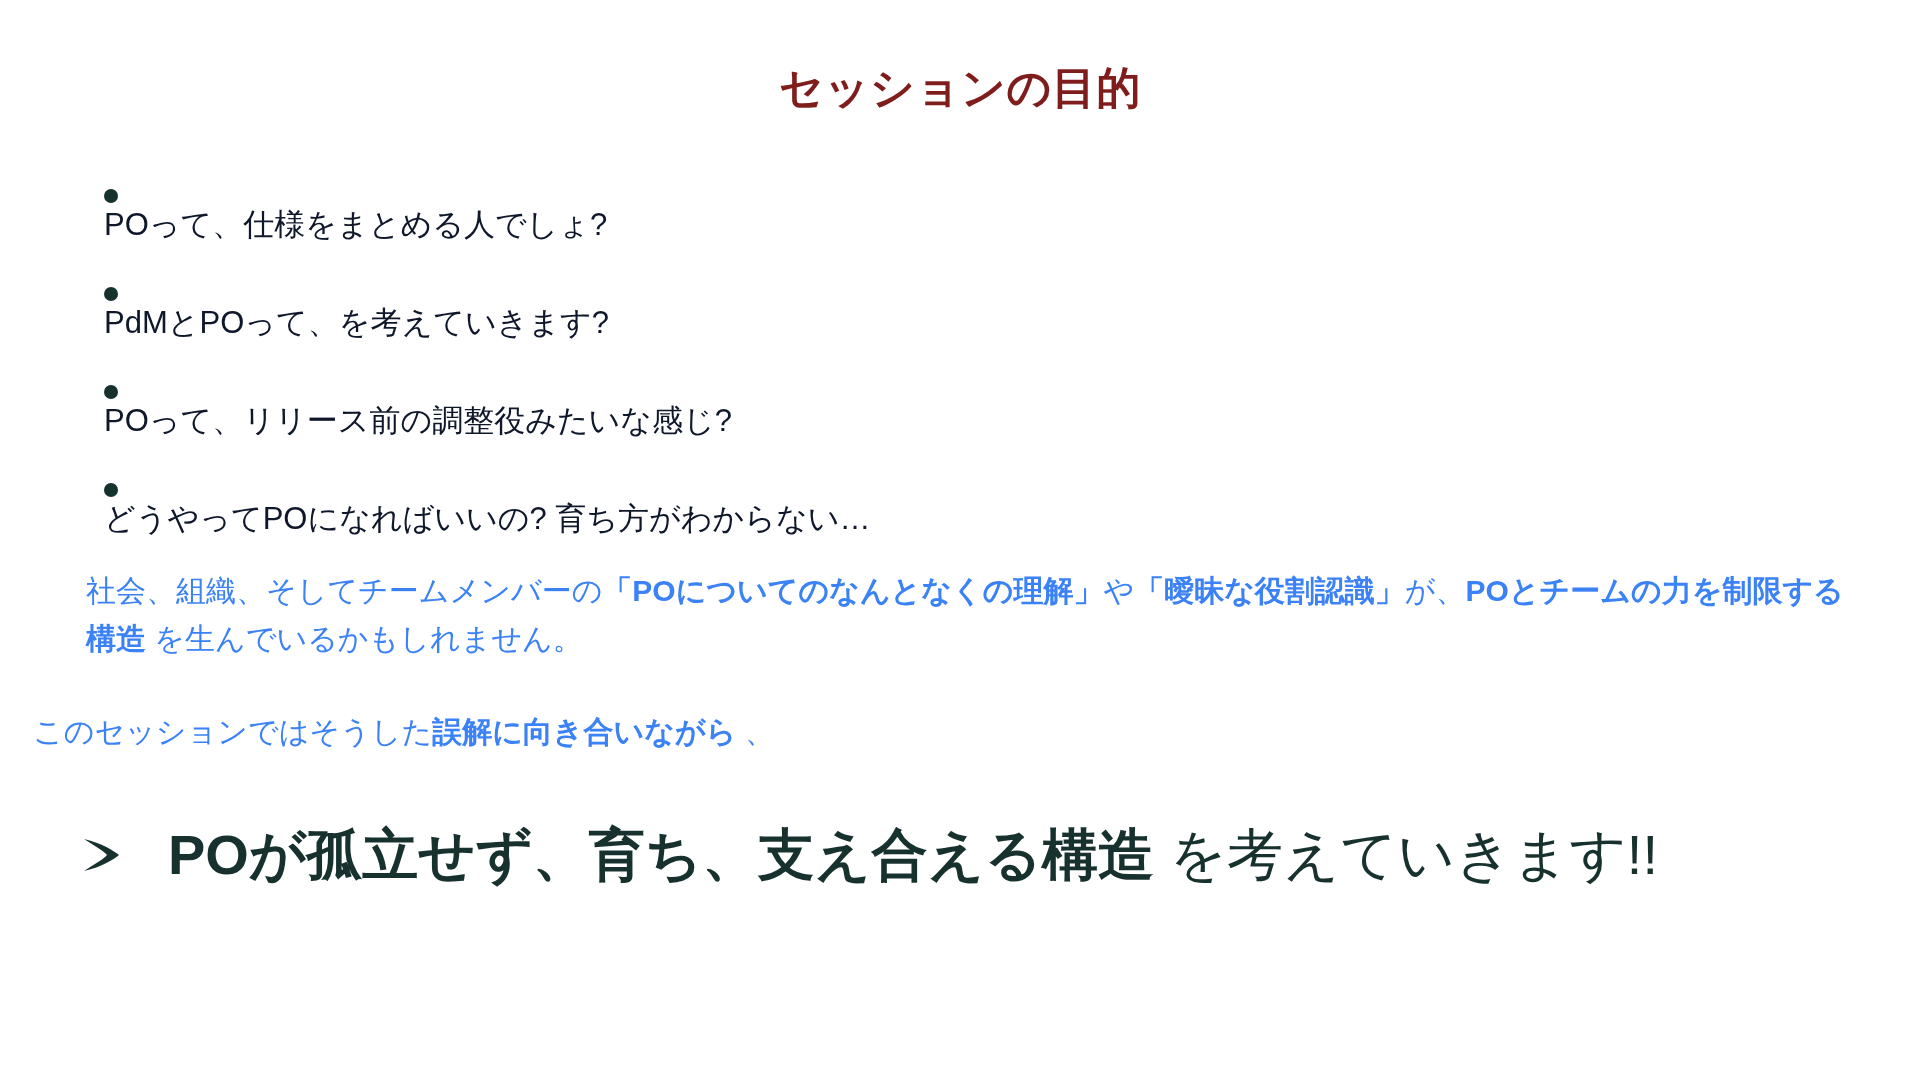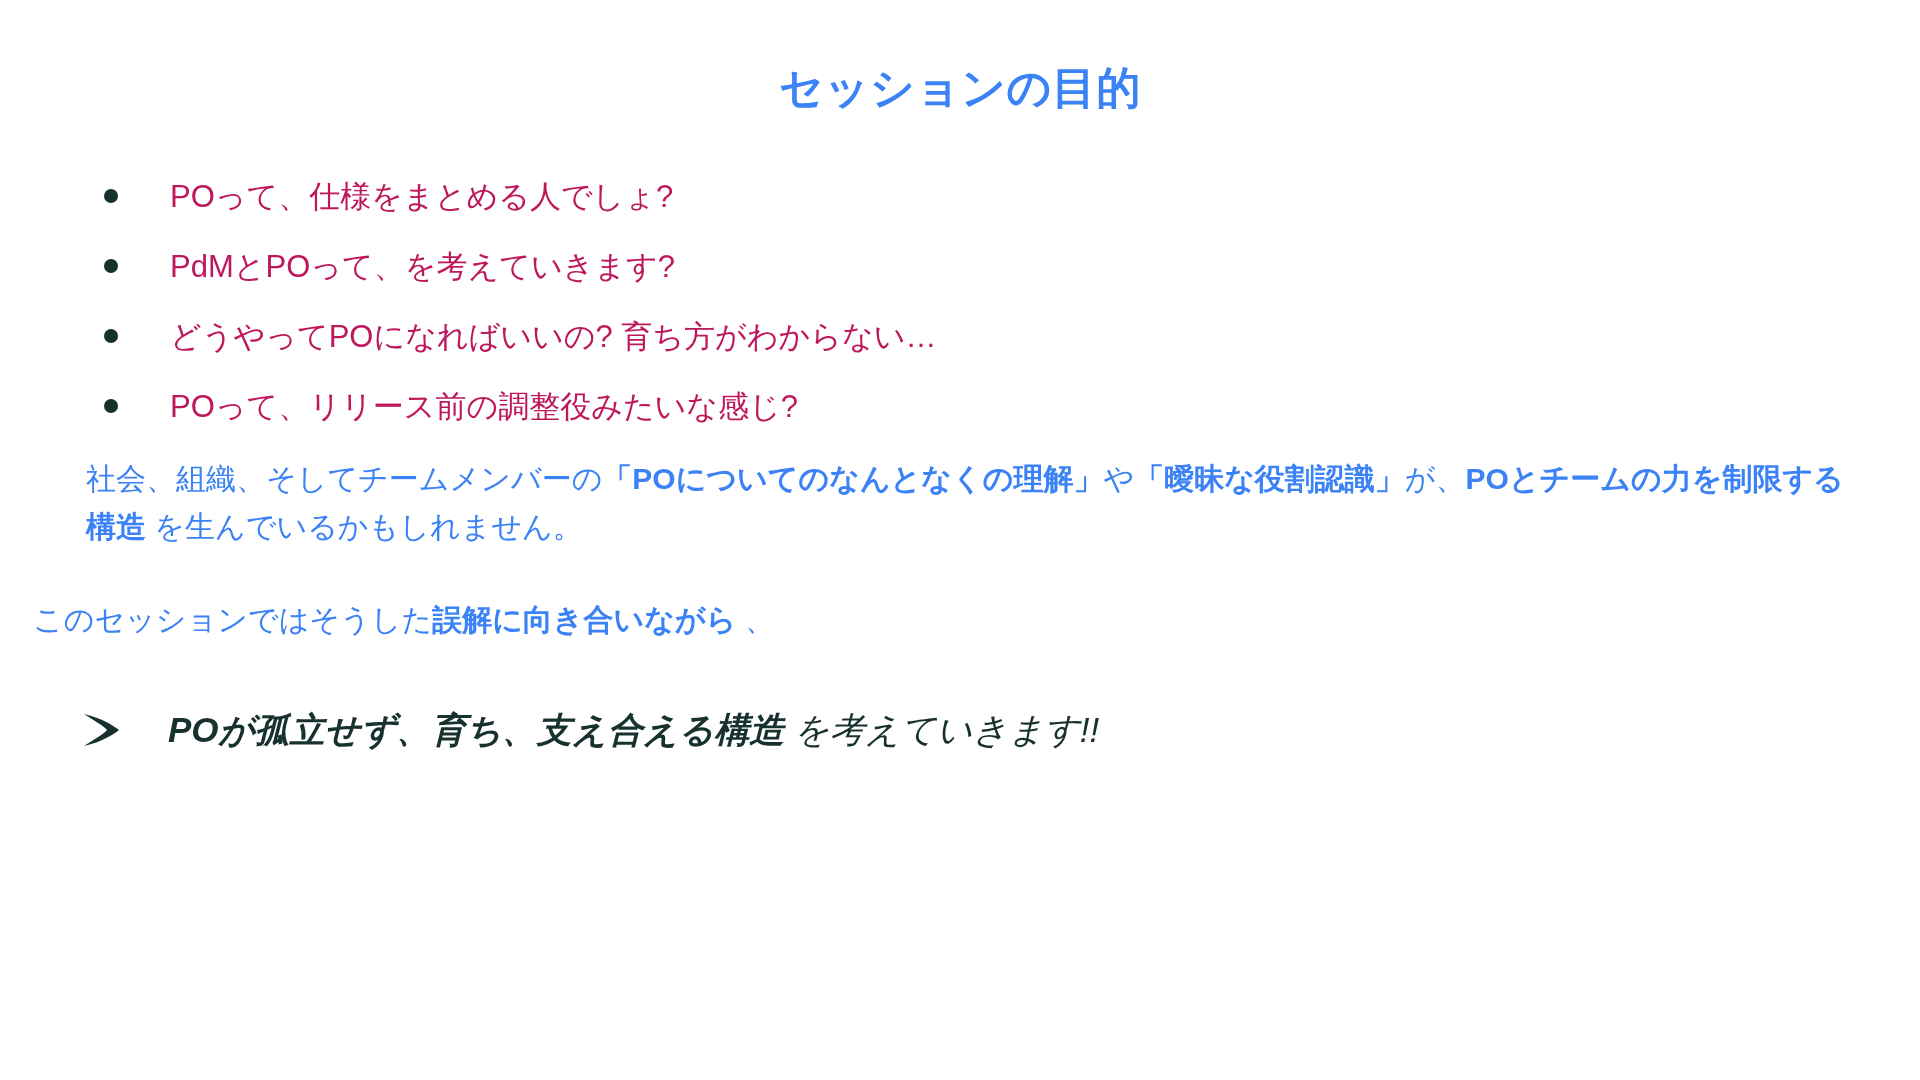--- a/index.html
+++ b/index.html
@@ -19,36 +19,37 @@
     width: 1920px;
     height: 1080px;
     box-sizing: border-box;
     padding: 0;
   }
   .slide-title {
     text-align: center;
     font-size: 44px;
     font-weight: bold;
     letter-spacing: 0.5px;
-    color: #3b82f6;
+    color: #7f1d1d;
     margin: 62px 0 0 0;
     line-height: 1.2;
   }
   .bullet-list {
     list-style: none;
     margin: 60px 0 0 0;
     padding: 0 0 0 104px;
   }
   .bullet-item {
     display: flex;
     align-items: flex-start;
     font-size: 31px;
     line-height: 1.45;
-    color: #be185d;
+    color: #0f172a;
     margin-bottom: 25px;
+    flex-direction: column;
   }
   .bullet-dot {
     flex: 0 0 auto;
     width: 14px;
     height: 14px;
     border-radius: 50%;
     background: #17312e;
     margin: 14px 52px 0 0;
   }
   .bullet-text {
@@ -78,24 +79,23 @@
   .arrow-icon {
     flex: 0 0 auto;
     width: 42px;
     height: 44px;
     margin-right: 46px;
     display: flex;
     align-items: center;
     justify-content: center;
   }
   .final-text {
-    font-size: 35px;
+    font-size: 56px;
     line-height: 1.25;
     white-space: nowrap;
-    font-style: italic;
   }
   .final-text .strong {
     font-weight: bold;
   }
   .final-text .tail {
     font-weight: normal;
   }
 </style>
 </head>
 <body>
@@ -108,25 +108,25 @@
     <li class="bullet-item">
       <span class="bullet-dot"></span>
       <span class="bullet-text">POって、仕様をまとめる人でしょ?</span>
     </li>
     <li class="bullet-item">
       <span class="bullet-dot"></span>
       <span class="bullet-text">PdMとPOって、を考えていきます?</span>
     </li>
     <li class="bullet-item">
       <span class="bullet-dot"></span>
-      <span class="bullet-text">どうやってPOになればいいの? 育ち方がわからない…</span>
+      <span class="bullet-text">POって、リリース前の調整役みたいな感じ?</span>
     </li>
     <li class="bullet-item">
       <span class="bullet-dot"></span>
-      <span class="bullet-text">POって、リリース前の調整役みたいな感じ?</span>
+      <span class="bullet-text">どうやってPOになればいいの? 育ち方がわからない…</span>
     </li>
   </ul>
 
   <p class="para">
     <span>社会、組織、そしてチームメンバーの</span><b>「POについてのなんとなくの理解」</b><span>や</span><b>「曖昧な役割認識」</b><span>が、</span><b>POとチームの力を制限する構造</b>&nbsp;<span>を生んでいるかもしれません。</span>
   </p>
 
   <p class="para second">
     <span>このセッションではそうした</span><b>誤解に向き合いながら</b>&nbsp;<span>、</span>
   </p>

